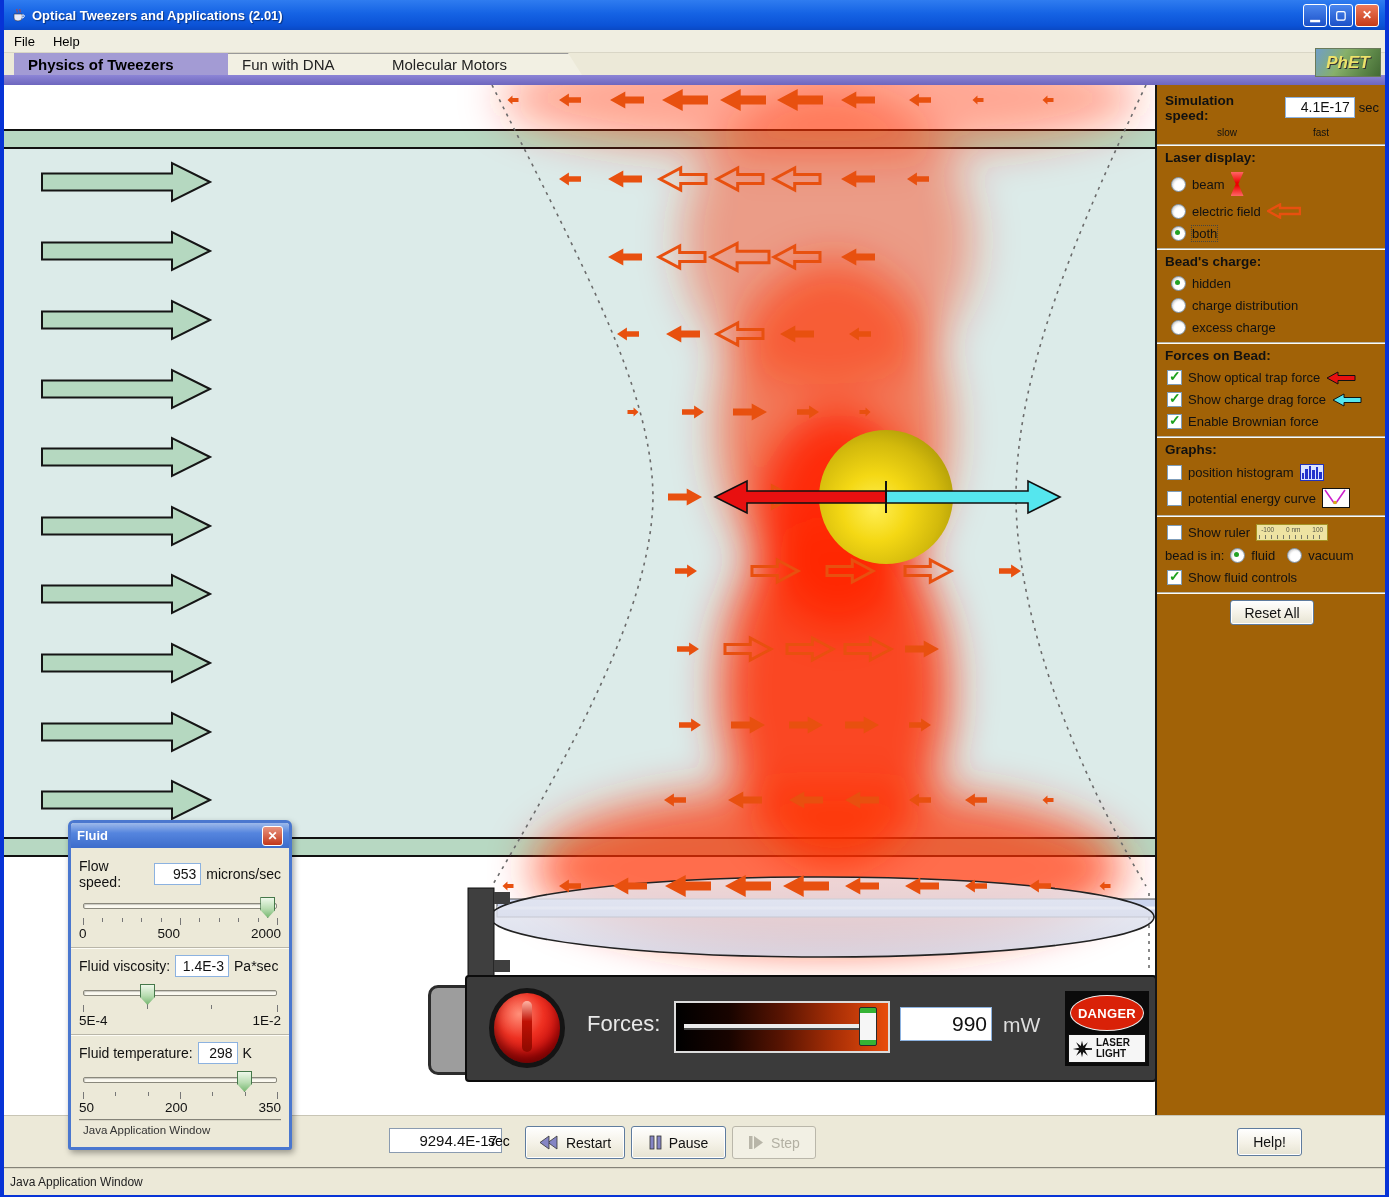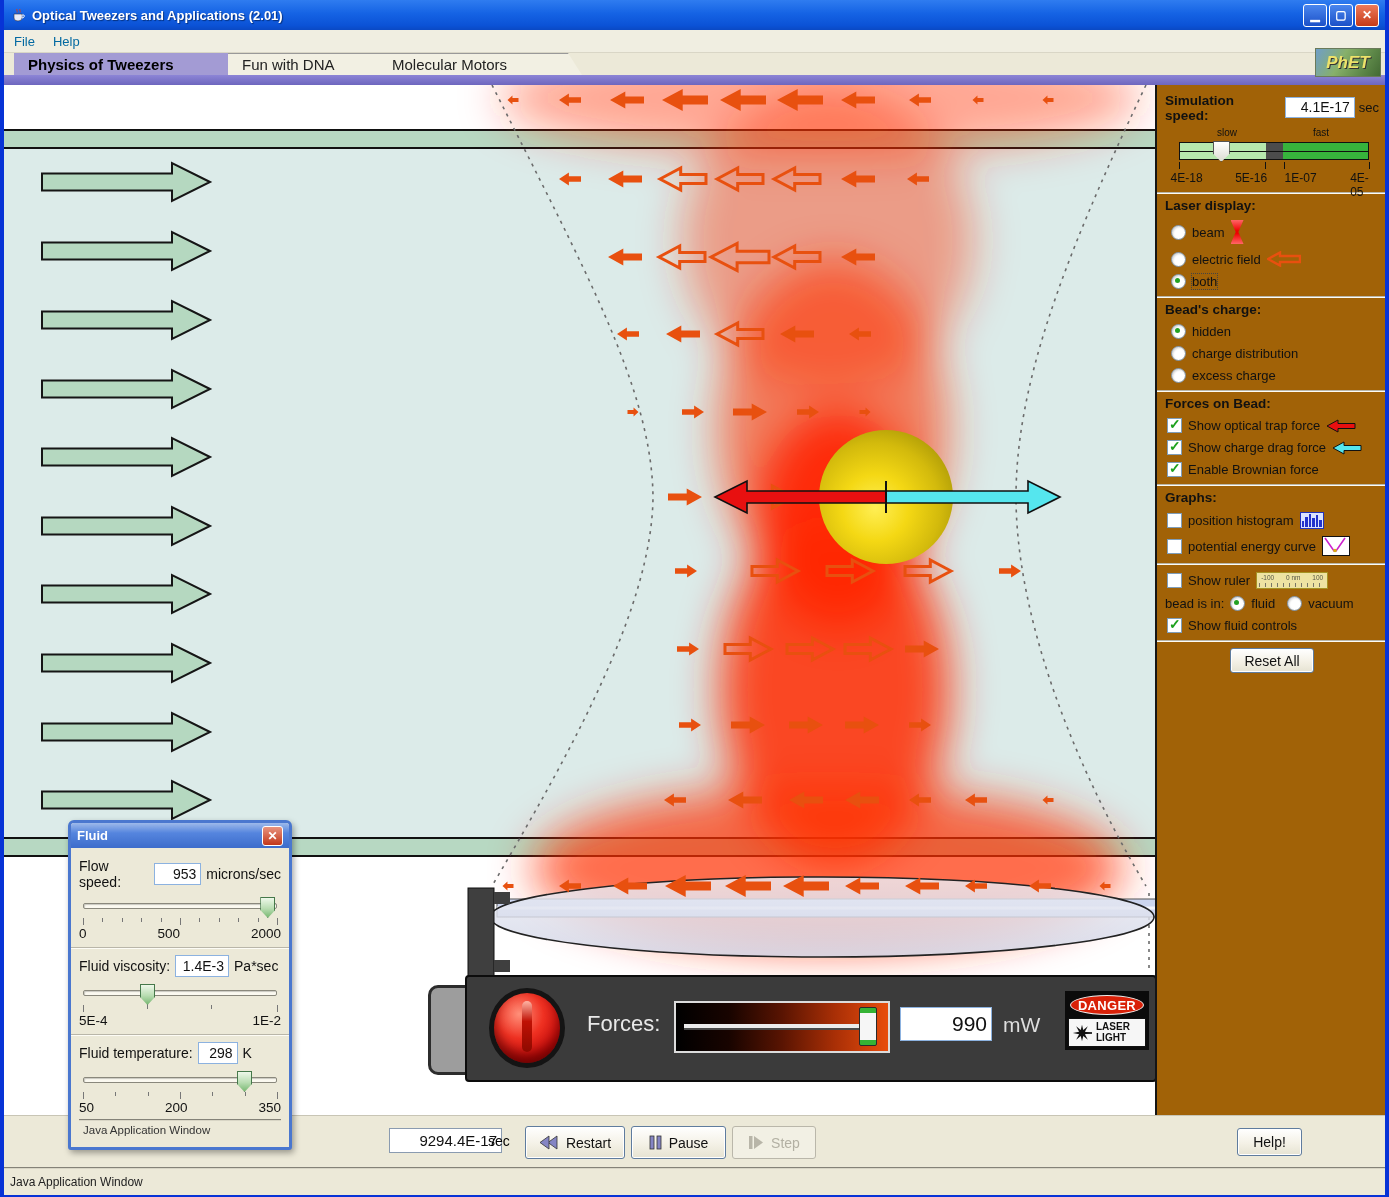--- a/index.html
+++ b/index.html
@@ -13,21 +13,21 @@
     display:flex;align-items:center;padding:0 6px;color:#fff;}
   #title-text{font-size:13px;font-weight:bold;text-shadow:1px 1px 1px #05307e;margin-left:6px;}
   .winbtn{width:22px;height:21px;border:1px solid #fff;border-radius:3px;margin-left:2px;
     display:flex;align-items:center;justify-content:center;color:#fff;font-size:12px;font-weight:bold;
     background:linear-gradient(180deg,#4a86ee,#1c51c8);}
   .winbtn.close{background:linear-gradient(180deg,#ee7a5a,#c63a18);}
   #titlebar .spacer{flex:1;}
 
   
   #menubar{position:absolute;left:4px;top:30px;right:4px;height:22px;background:#f0eee1;
-    border-bottom:1px solid #d9d6c6;display:flex;align-items:center;gap:18px;padding:0 10px;font-size:13px;color:#0369a1;}
+    border-bottom:1px solid #d9d6c6;display:flex;align-items:center;gap:18px;padding:0 10px;font-size:13px;color:#000000;}
 
   
   #tabbar{position:absolute;left:4px;top:53px;right:4px;height:22px;background:#ece9d8;}
   .tab{position:absolute;top:0;height:22px;display:flex;align-items:center;padding:0 10px 0 14px;
        font-size:15px;color:#222;clip-path:polygon(0 0,calc(100% - 14px) 0,100% 100%,0 100%);}
   .tab.active{background:#a39bd4;font-weight:bold;color:#000;}
   .tab.inactive{background:#f2f0e3;box-shadow:inset 0 1px 0 #999;}
   #purple-band{position:absolute;left:4px;top:75px;right:4px;height:10px;
        background:linear-gradient(180deg,#8d85d6,#6d66be);}
   #phet-logo{position:absolute;right:8px;top:48px;width:64px;height:27px;border:1px solid #6a7a5a;
@@ -51,21 +51,21 @@
        border-radius:5px;background:linear-gradient(180deg,#ffb4a4,#c01104 40%,#8d0a00);}
   #power-label{position:absolute;left:120px;top:34px;font-size:22px;color:#e9e9e9;}
   #power-slider{position:absolute;left:207px;top:24px;width:212px;height:48px;border:2px solid #dcdcdc;
        background:linear-gradient(90deg,#000 0%,#180400 25%,#591402 50%,#a92f06 75%,#e84d0d 100%);}
   #power-groove{position:absolute;left:8px;right:16px;top:21px;height:4px;background:#ececec;
        border-bottom:2px solid #4a4a4a;}
   #power-thumb{position:absolute;top:4px;width:16px;height:37px;margin-left:-8px;border:1px solid #2a2a2a;border-radius:2px;
        background:linear-gradient(180deg,#35b335 0 13%,#f6f6f6 13% 87%,#35b335 87% 100%);}
   #power-field{position:absolute;left:433px;top:30px;width:92px;height:34px;font-size:21px;}
   #power-unit{position:absolute;left:536px;top:36px;font-size:21px;color:#dedede;}
-  #danger-sign{position:absolute;left:598px;top:14px;width:84px;height:59px;background:#0b0b0b;
+  #danger-sign{position:absolute;left:598px;top:14px;width:84px;height:75px;background:#0b0b0b;
        display:flex;flex-direction:column;gap:2px;padding:3px;box-sizing:border-box;}
   #danger-top{flex:1;position:relative;display:flex;align-items:center;justify-content:center;}
   #danger-oval{position:absolute;inset:1px 2px;background:#d92108;border:1px solid #eee;border-radius:50%;}
   #danger-text{position:relative;color:#fff;font-weight:bold;font-size:13px;letter-spacing:.3px;}
   #danger-bottom{height:27px;background:#f6f6f6;border:1px solid #111;display:flex;align-items:center;gap:4px;padding:0 3px;}
   #laser-light-text{font-size:10px;font-weight:bold;color:#111;line-height:1.05;}
 
   
   #panel{position:absolute;left:1155px;top:85px;width:230px;height:1030px;background:#a16207;
        border-left:2px solid #151515;box-sizing:border-box;padding:4px 6px 0 8px;font-size:13px;color:#111;}
@@ -368,34 +368,20 @@
  <div id="panel">
    <div style="display:flex;align-items:center;gap:4px;">
      <span class="cp-header">Simulation speed:</span>
      <div class="xp-field" style="width:70px;height:21px;font-size:14px;">4.1E-17</div>
      <span>sec</span>
    </div>
    <div id="sf-labels">
      <span>slow</span>
      <span>fast</span>
    </div>
-   <div id="ss-wrap">
-     <div id="ss-track"></div>
-     <div class="ss-tick" style="left:0;"></div>
-     <div class="ss-tick" style="left:45.5%;"></div>
-     <div class="ss-tick" style="left:55%;"></div>
-     <div class="ss-tick" style="left:100%;"></div>
-     <div id="ss-thumb" style="left: 22%;"></div>
-     <div id="ss-labels">
-       <span style="left:4%;">4E-18</span>
-       <span style="left:38%;">5E-16</span>
-       <span style="left:64%;">1E-07</span>
-       <span style="left:95%;">4E-05</span>
-     </div>
-   </div>
    <div class="sep"></div>
 
    <div class="cp-header">Laser display:</div>
    <div class="cp-row">
      <span class="rb"></span>
         <span>beam</span>
      <span class="beam-icon arrow-icon"></span>
    </div>
    <div class="cp-row">
      <span class="rb"></span>

